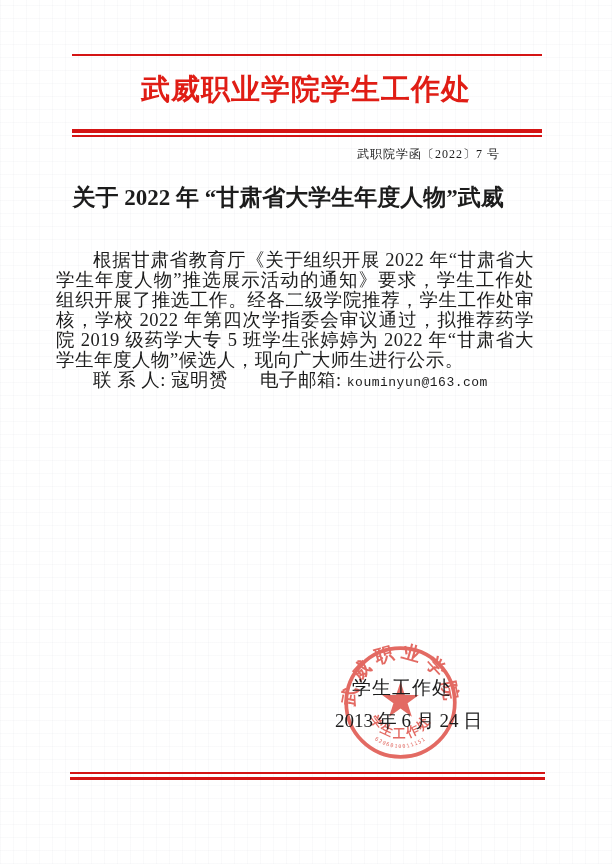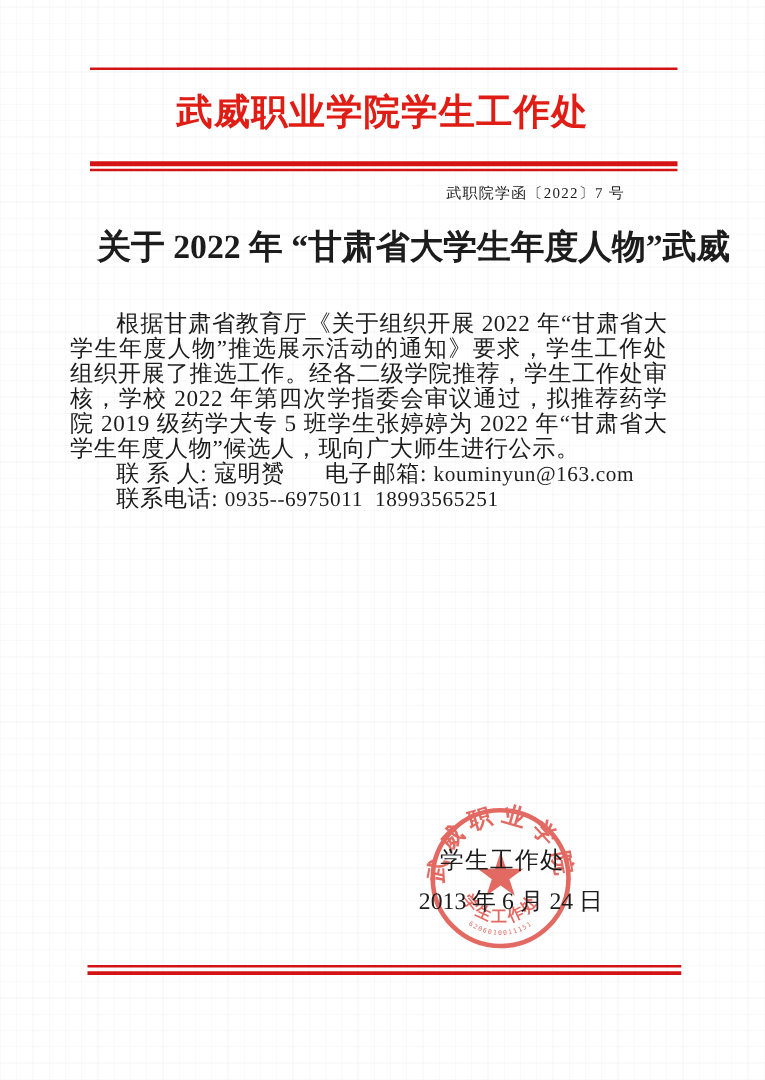--- a/index.html
+++ b/index.html
@@ -28,35 +28,35 @@
     color:#e01d15;
     letter-spacing:1px;
     white-space:nowrap;
   }
   .doc-no{
     position:absolute;top:146px;right:112px;
     font-size:12px;letter-spacing:1px;
     white-space:nowrap;
   }
   .notice-title{
-    position:absolute;top:180px;left:52px;width:532px;
-    text-align:right;font-weight:bold;
-    font-size:27px;line-height:35px;
+    position:absolute;top:180px;left:22px;width:532px;
+    text-align:center;font-weight:bold;
+    font-size:23px;line-height:35px;
   }
   .body-text{
     position:absolute;top:250px;left:56px;width:478px;
     font-size:18.5px;line-height:20px;
     letter-spacing:0.5px;
     text-align:justify;
   }
   .body-text p{margin:0;text-indent:2em;}
   .contact-line{
     margin:0;text-indent:2em;white-space:pre-wrap;
   }
-  .mono{font-family:Liberation Serif, serif;font-size:17px;}
+  .mono{font-family:Liberation Mono, monospace;font-size:13px;}
   .email-label{margin-left:32px;}
   .sign-unit{
     position:absolute;top:675px;left:352px;
     font-size:19px;letter-spacing:1px;white-space:nowrap;z-index:3;
   }
   .sign-date{
     position:absolute;top:708px;left:335px;
     font-size:19px;white-space:nowrap;z-index:3;
   }
   .seal{
@@ -82,21 +82,20 @@
   <div class="notice-title">
     <div>关于 2022 年 “甘肃省大学生年度人物”武威</div>
   </div>
 
   <div class="body-text">
     <p>根据甘肃省教育厅《关于组织开展 2022 年“甘肃省大学生年度人物”推选展示活动的通知》要求，学生工作处组织开展了推选工作。经各二级学院推荐，学生工作处审核，学校 2022 年第四次学指委会审议通过，拟推荐药学院 2019 级药学大专 5 班学生张婷婷为 2022 年“甘肃省大学生年度人物”候选人，现向广大师生进行公示。</p>
 
 
     <p class="contact-line"><span>联 系 人:</span> <span>寇明赟</span><span class="email-label">电子邮箱:</span> <span class="mono">kouminyun@163.com</span></p>
 
-    <p class="contact-line"><span>联系电话:</span> <span class="mono">0935--6975011  18993565251</span></p>
   </div>
 
   <div class="sign-unit">学生工作处</div>
   <div class="sign-date">2013 年 6 月 24 日</div>
 
   <div class="seal">
     <svg viewBox="0 0 160 160" width="119" height="119">
       <defs>
         <path id="sealArc" d="M 22,96 A 60,60 0 1 1 138,96" fill="none"></path>
         <path id="sealBottom" d="M 38,100 A 46,46 0 0 0 122,100" fill="none"></path>

